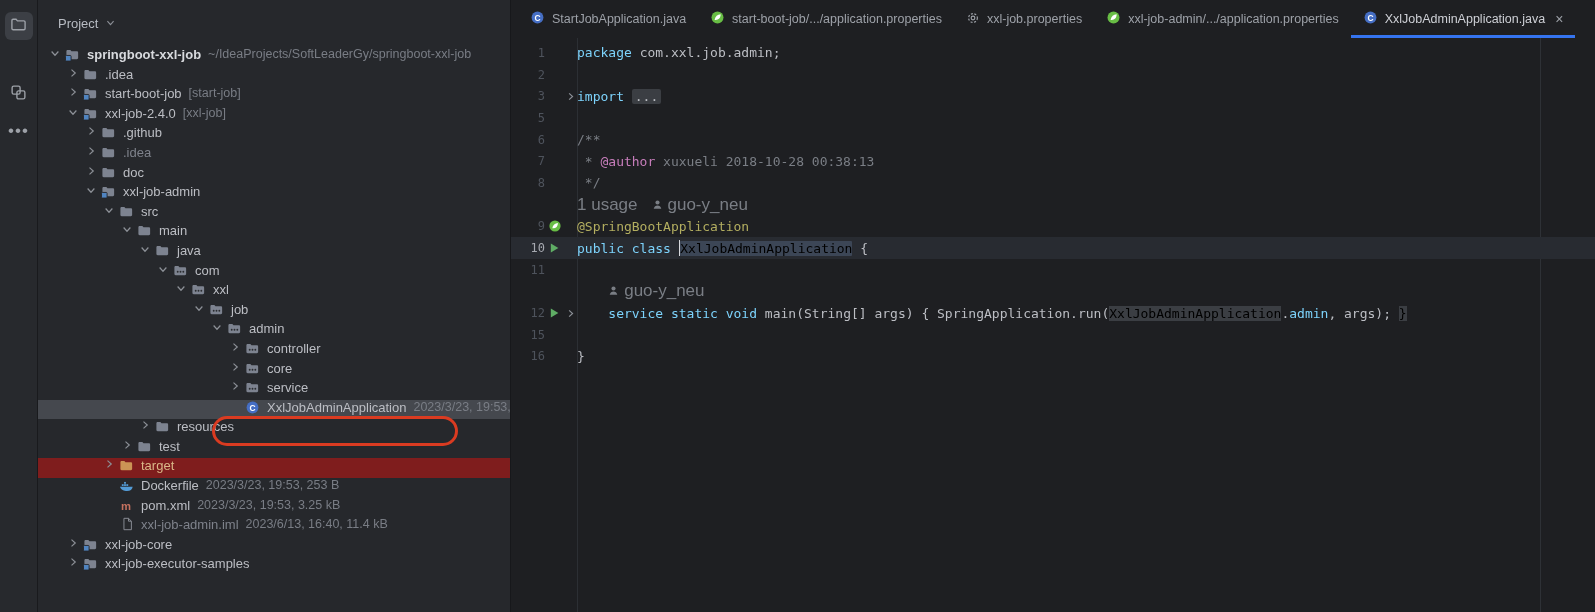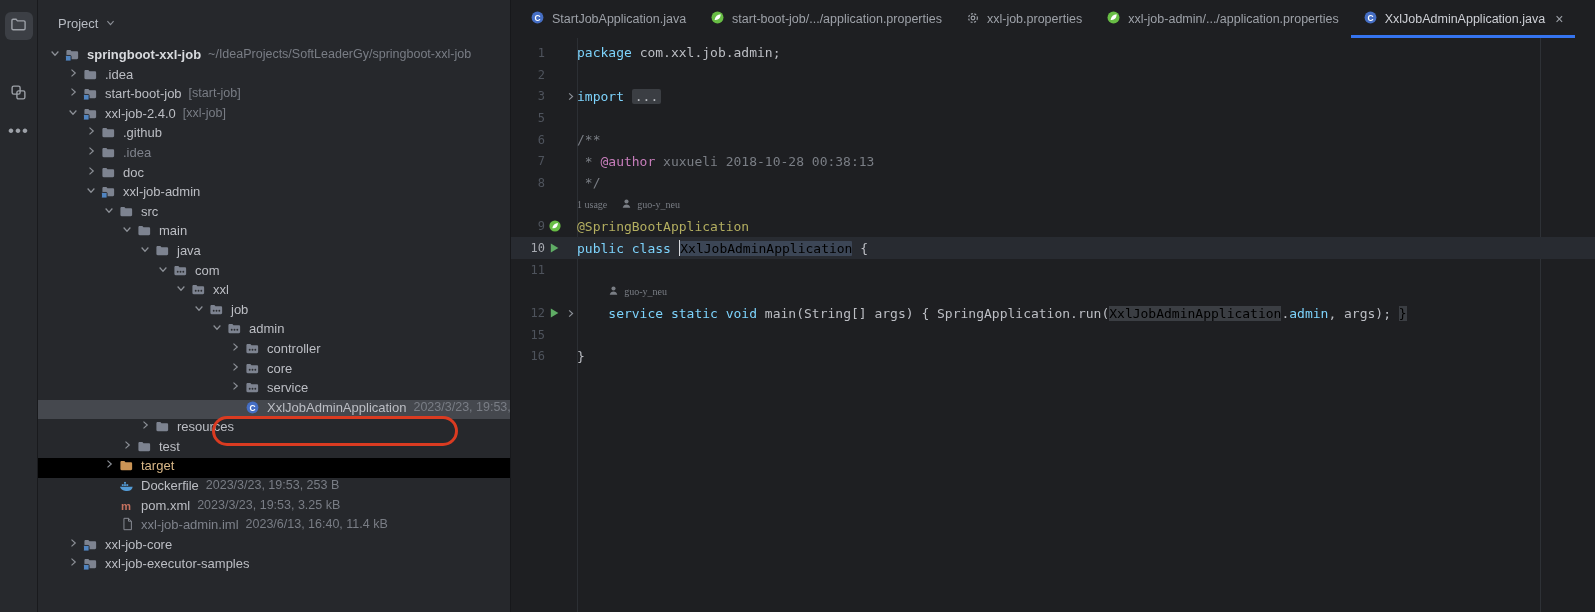--- a/index.html
+++ b/index.html
@@ -14,21 +14,21 @@
   .abtn.b1{margin-top:12px}
   .abtn.b2{margin-top:40px}
   .abtn.b3{margin-top:9px;font-size:17px;letter-spacing:1px;color:#9da1a8}
 
   
   .project-panel{width:473px;background:#26282c;border-right:1px solid #17181b;display:flex;flex-direction:column;flex:none;overflow:hidden}
   .panel-header{height:47px;flex:none;display:flex;align-items:center;padding-left:20px;gap:7px;color:#b8bcc3;font-size:13px}
   .tree{flex:1;overflow:hidden;font-size:13px;color:#bcbec4}
   .tree-row{height:19.6px;display:flex;align-items:flex-start;white-space:nowrap;overflow:hidden}
   .tree-row.selected{background:#45484e}
-  .tree-row.excluded-hl{background:#000000}
+  .tree-row.excluded-hl{background:#7f1d1d}
   .tree-row.excluded-hl .lbl{color:#d9b888}
   .indent{flex:none}
   .chev{width:18px;flex:none;display:flex;justify-content:center;align-items:center}
   .chev svg{display:block}
   .chev.expanded svg{transform:rotate(90deg)}
   .ticon{width:17px;flex:none;display:flex;justify-content:center;align-items:center;margin-right:6px}
   .lbl{margin-right:7px;color:#bcbec4}
   .lbl.bold{font-weight:bold;color:#d8dade}
   .lbl.dim{color:#7e828b}
   .bracket,.meta{color:#797d85;font-size:12.5px}
@@ -55,21 +55,21 @@
   .kw{color:#7dd3fc}
   .txt{color:#bcbec4}
   .cmt{color:#7a7e85}
   .doctag{color:#c77dbb}
   .ann{color:#b3ae60}
   .foldbox{background:#3b3e43;color:#bcbec4;border-radius:2px;padding:0 3px}
   .idhl{background:#3c4656;border-radius:1px}
   .usagehl{background:#3b3e43}
   .bracehl{background:#3b3e43}
   .caret{display:inline-block;width:1.5px;height:16px;background:#d7d9dd;flex:none}
-  .inlay-line .code{font-family:Liberation Serif, serif;font-size:10px;color:#7a7e85}
+  .inlay-line .code{font-family:Liberation Sans, sans-serif;font-size:17px;color:#7a7e85}
   .inlay-seg{display:flex;align-items:center;gap:5px;margin-right:14px;color:#7a7e85}
 
   
   .annotation-rect{position:absolute;left:212px;top:416px;width:246px;height:30px;border:3px solid #da3b21;border-radius:15px;z-index:20;pointer-events:none}
 </style>
 </head>
 <body>
 
 <div class="app">
 

